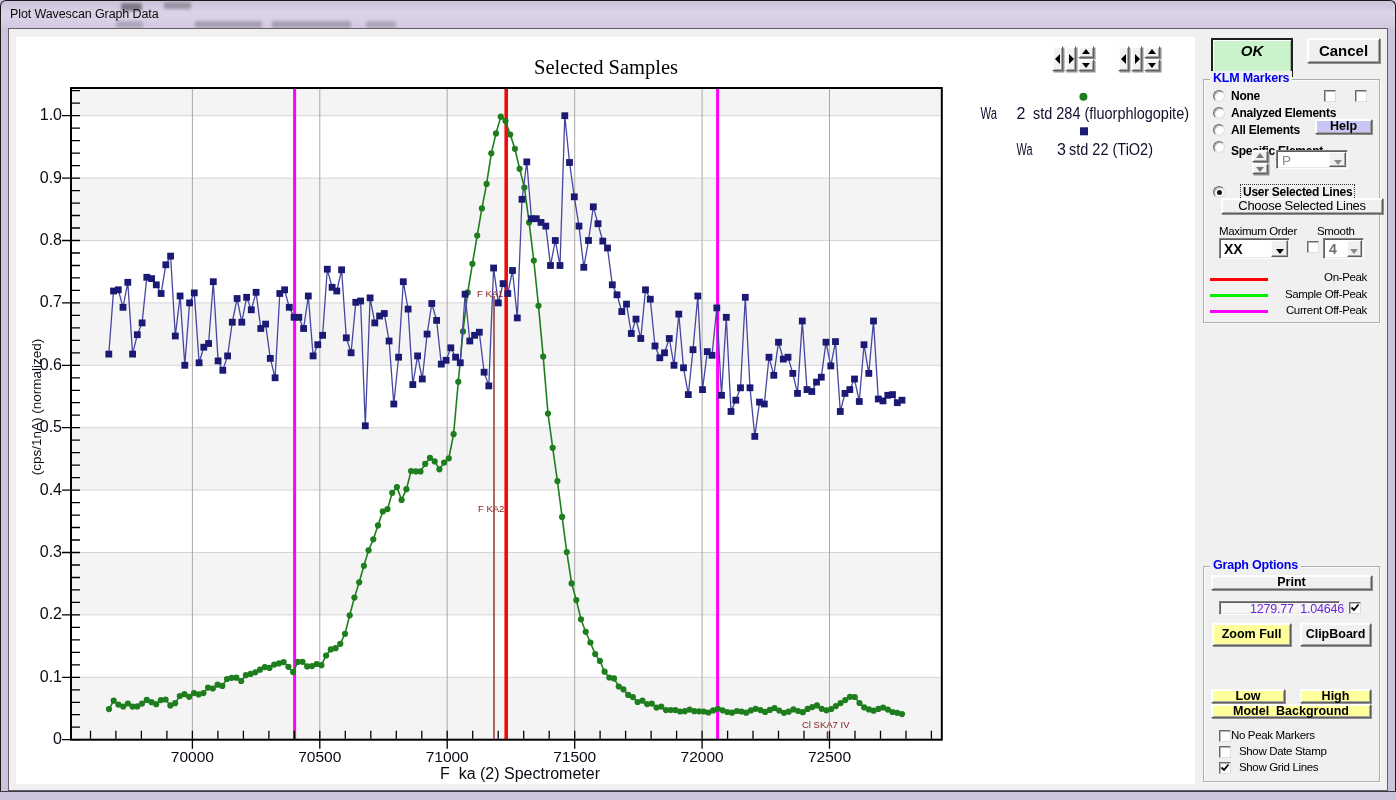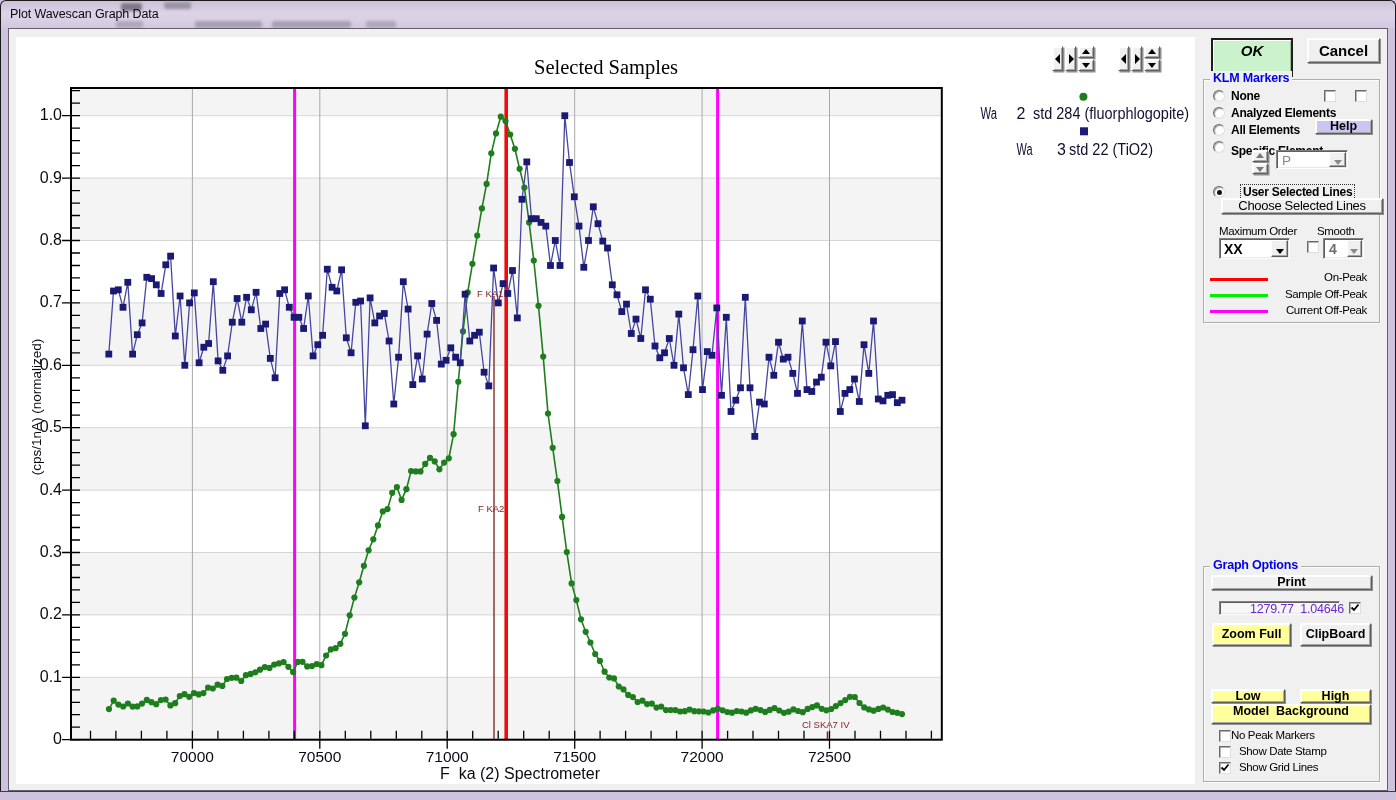--- a/index.html
+++ b/index.html
@@ -550,21 +550,21 @@
     </div>
 <div class="cbx" style="left:1349px;top:602px;width:12px;height:12px;">
       <svg width="10" height="10" viewBox="0 0 10 10">
         <path d="M1.5 4.5 L4 7 L8.5 1.5" stroke="#000" stroke-width="1.8" fill="none"></path>
       </svg>
     </div>
 <div class="btn yellow" style="left:1212px;top:623px;width:79px;height:23px;font-size:12.5px;font-weight:bold;line-height:21px;">Zoom Full</div>
 <div class="btn" style="left:1300px;top:623px;width:71px;height:23px;font-size:12.5px;font-weight:bold;line-height:21px;">ClipBoard</div>
 <div class="btn yellow" style="left:1211px;top:688.5px;width:74px;height:14px;font-size:12.5px;font-weight:bold;line-height:12px;">Low</div>
 <div class="btn yellow" style="left:1300px;top:688.5px;width:71px;height:14px;font-size:12.5px;font-weight:bold;line-height:12px;">High</div>
-<div class="btn yellow" style="left:1211px;top:704px;width:160px;height:20px;font-size:12.5px;font-weight:bold;line-height:12px;">Model&nbsp;&nbsp;Background</div>
+<div class="btn yellow" style="left:1211px;top:704px;width:160px;height:14px;font-size:12.5px;font-weight:bold;line-height:12px;">Model&nbsp;&nbsp;Background</div>
 <div class="cbx" style="left:1219px;top:730px;width:12px;height:12px;"></div>
 <div class="lab2" style="left:1231px;top:729px;">No Peak Markers</div>
 <div class="cbx" style="left:1219px;top:746px;width:12px;height:12px;"></div>
 <div class="lab2" style="left:1239px;top:745px;">Show Date Stamp</div>
 <div class="cbx" style="left:1219px;top:762px;width:12px;height:12px;">
       <svg width="10" height="10" viewBox="0 0 10 10">
         <path d="M1.5 4.5 L4 7 L8.5 1.5" stroke="#000" stroke-width="1.8" fill="none"></path>
       </svg>
     </div>
 <div class="lab2" style="left:1239px;top:761px;">Show Grid Lines</div>

